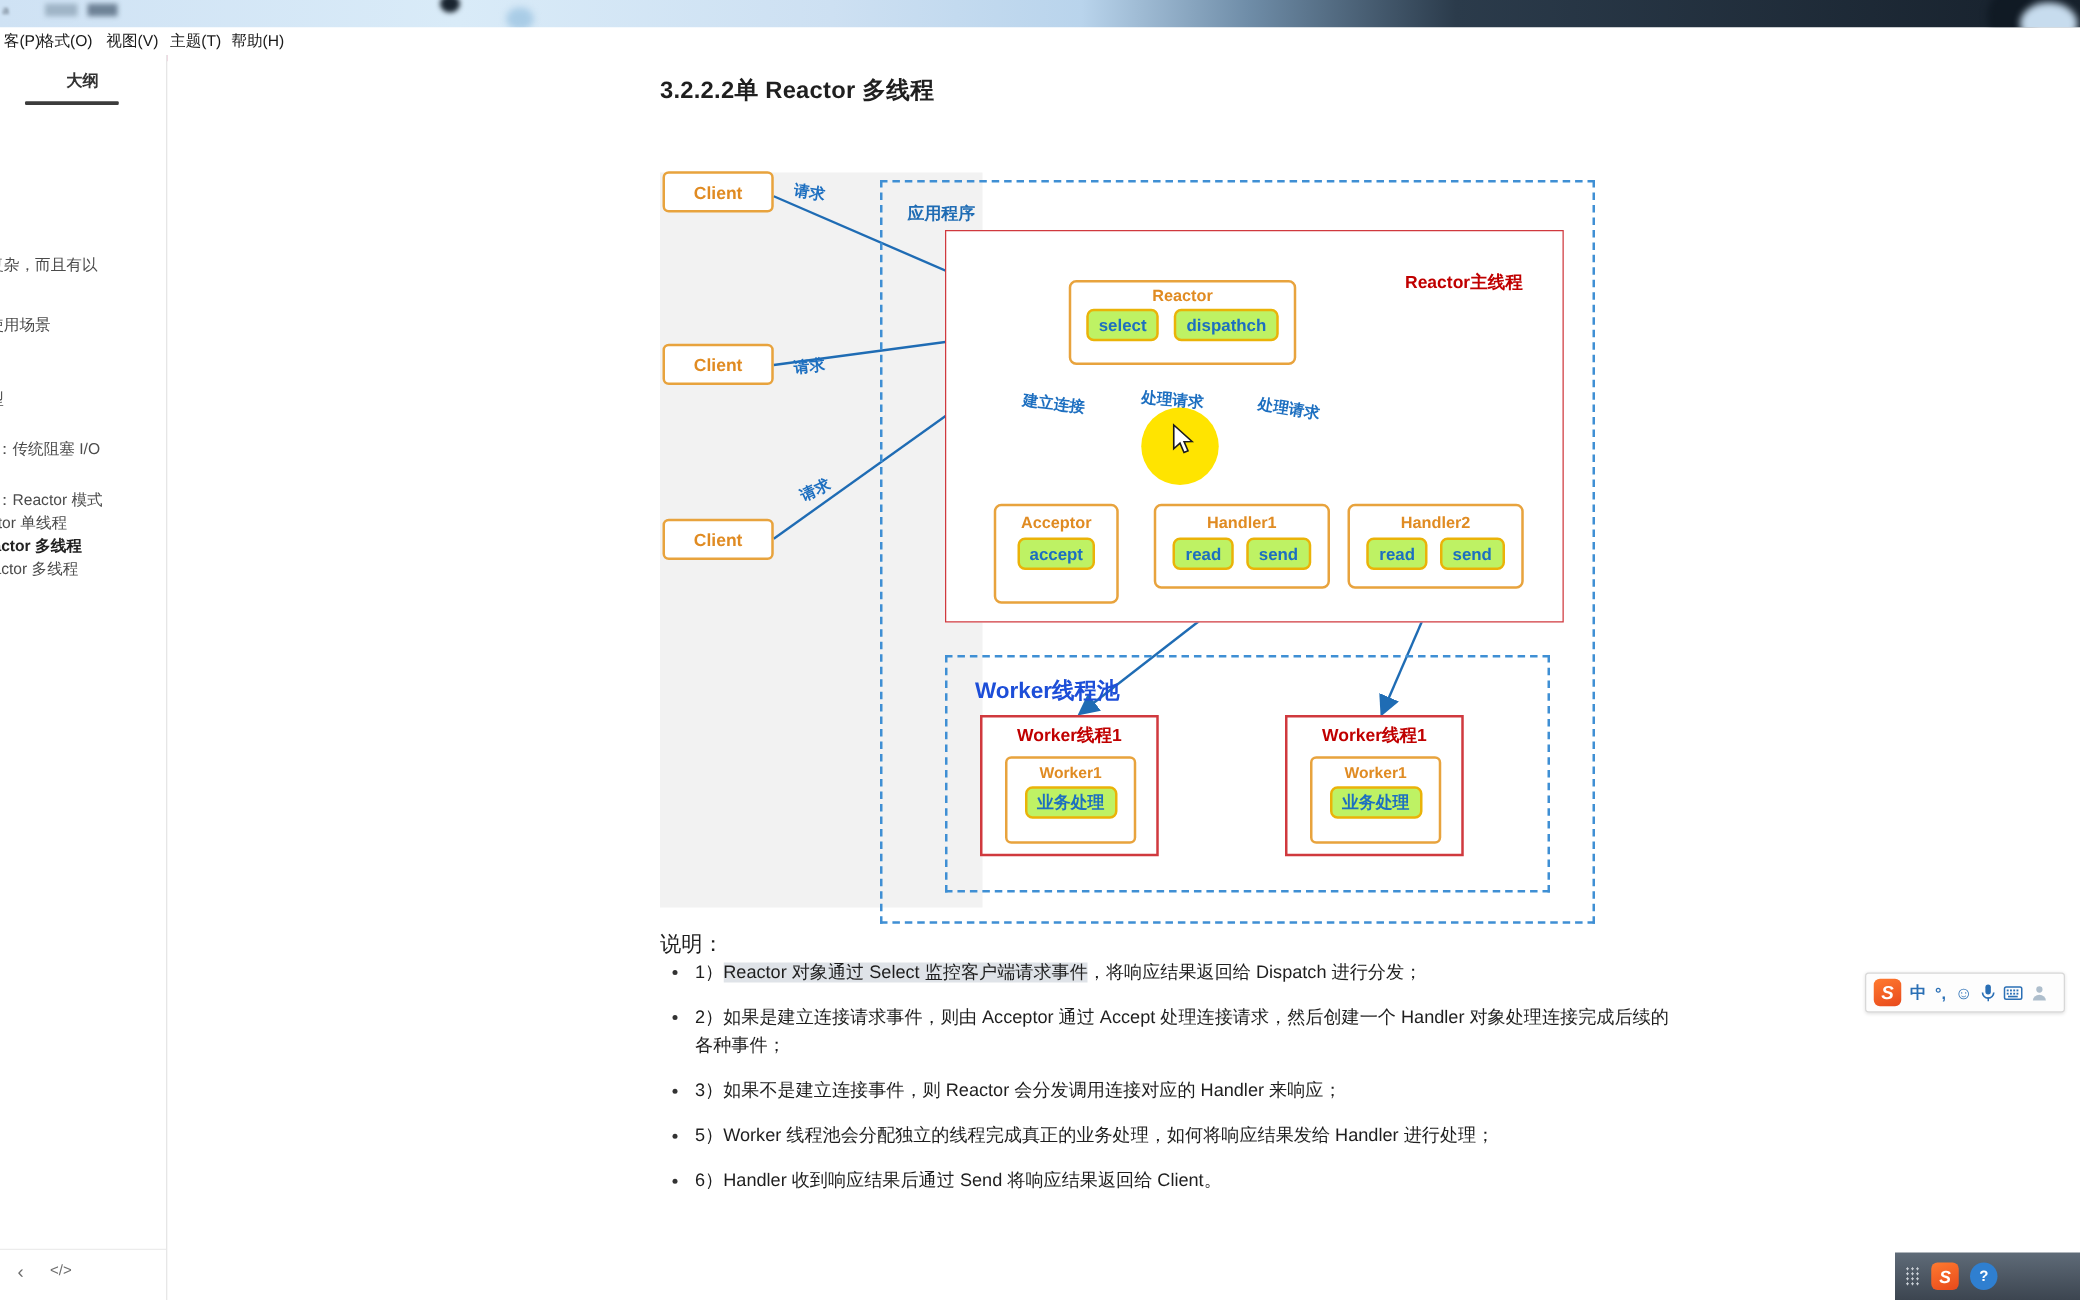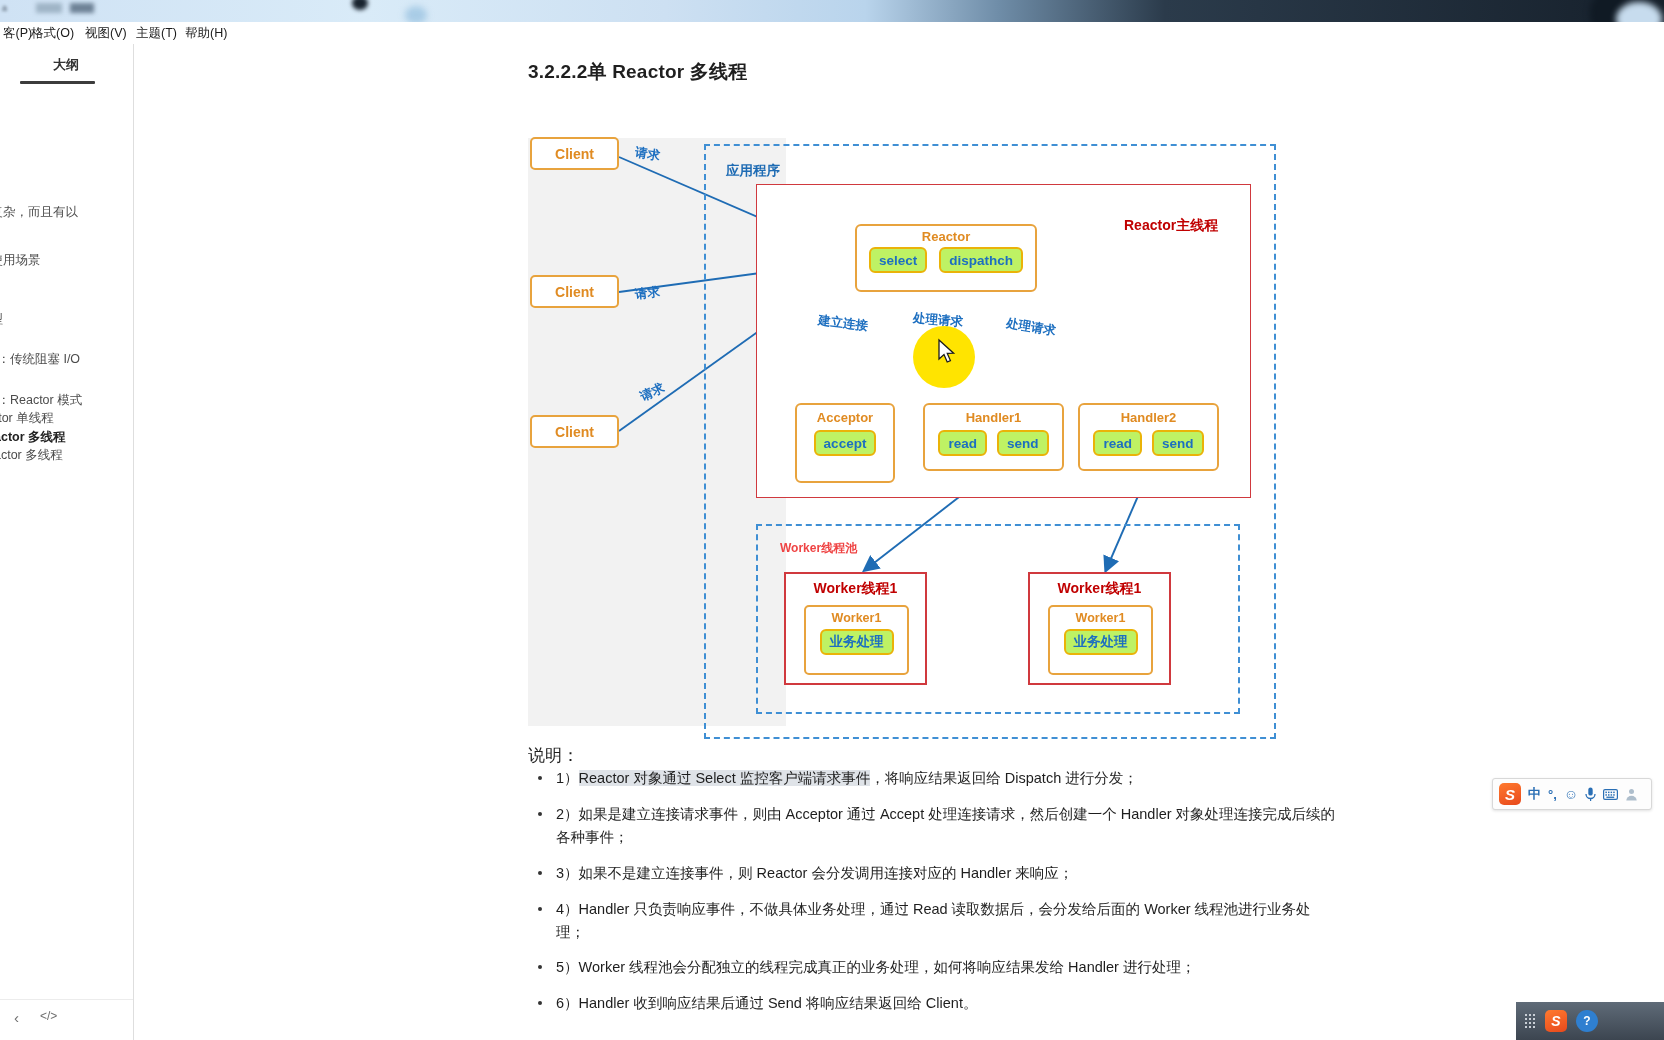--- a/index.html
+++ b/index.html
@@ -78,21 +78,21 @@
 
   .unit{position:absolute;border:2px solid #e8a33d;border-radius:6px;background:#fff;box-sizing:border-box;}
   .unit .hdr{text-align:center;color:#e08b22;font-weight:700;font-size:13px;margin-top:5px;}
   .unit .row{display:flex;gap:10px;justify-content:center;margin-top:5px;}
 
   .acceptor{left:267px;top:303px;width:100px;height:80px;}
   .handler1{left:395px;top:303px;width:141px;height:68px;}
   .handler2{left:550px;top:303px;width:141px;height:68px;}
 
   .poolbox{position:absolute;left:228px;top:424px;width:480px;height:186px;border:2px dashed #3f8fd4;}
-  .poollabel{position:absolute;left:252px;top:440px;color:#ef4444;font-weight:700;font-size:12px;}
+  .poollabel{position:absolute;left:252px;top:440px;color:#1d4ed8;font-weight:700;font-size:18px;}
 
   .wthread{position:absolute;border:2px solid #d0393e;background:#fff;box-sizing:border-box;}
   .wthread .t{text-align:center;color:#c00000;font-weight:700;font-size:14px;margin-top:6px;}
   .winner{position:absolute;border:2px solid #e8a33d;border-radius:5px;background:#fff;box-sizing:border-box;}
   .winner .t{text-align:center;color:#e08b22;font-weight:700;font-size:12.5px;margin-top:4px;}
   .winner .p{display:flex;justify-content:center;margin-top:4px;}
   .wt1{left:256px;top:472px;width:143px;height:113px;}
   .wt2{left:500px;top:472px;width:143px;height:113px;}
 
   .arrowlabel{position:absolute;color:#1d6fc0;font-weight:700;font-size:12.5px;white-space:nowrap;}
@@ -287,21 +287,20 @@
       </div>
     </div>
   </div>
 
   <div id="notes">
     <div class="title">说明：</div>
     <ul>
       <li><span>1）</span><span class="hl">Reactor 对象通过 Select 监控客户端请求事件</span><span>，将响应结果返回给 Dispatch 进行分发；</span></li>
       <li><span>2）</span><span>如果是建立连接请求事件，则由 Acceptor 通过 Accept 处理连接请求，然后创建一个 Handler 对象处理连接完成后续的各种事件；</span></li>
       <li><span>3）</span><span>如果不是建立连接事件，则 Reactor 会分发调用连接对应的 Handler 来响应；</span></li>
-      <li><span>4）</span><span>Handler 只负责响应事件，不做具体业务处理，通过 Read 读取数据后，会分发给后面的 Worker 线程池进行业务处理；</span></li>
       <li><span>5）</span><span>Worker 线程池会分配独立的线程完成真正的业务处理，如何将响应结果发给 Handler 进行处理；</span></li>
       <li><span>6）</span><span>Handler 收到响应结果后通过 Send 将响应结果返回给 Client。</span></li>
     </ul>
   </div>
 </div>
 
 <div id="click-glow"></div>
 <svg id="cursor" viewBox="0 0 18 26">
   <path d="M1,1 L1,20 L6,15.5 L9.2,23 L12.4,21.6 L9.3,14.4 L15.6,14.2 Z" fill="#ffffff" stroke="#1b1b1b" stroke-width="1.3"></path>
 </svg>

